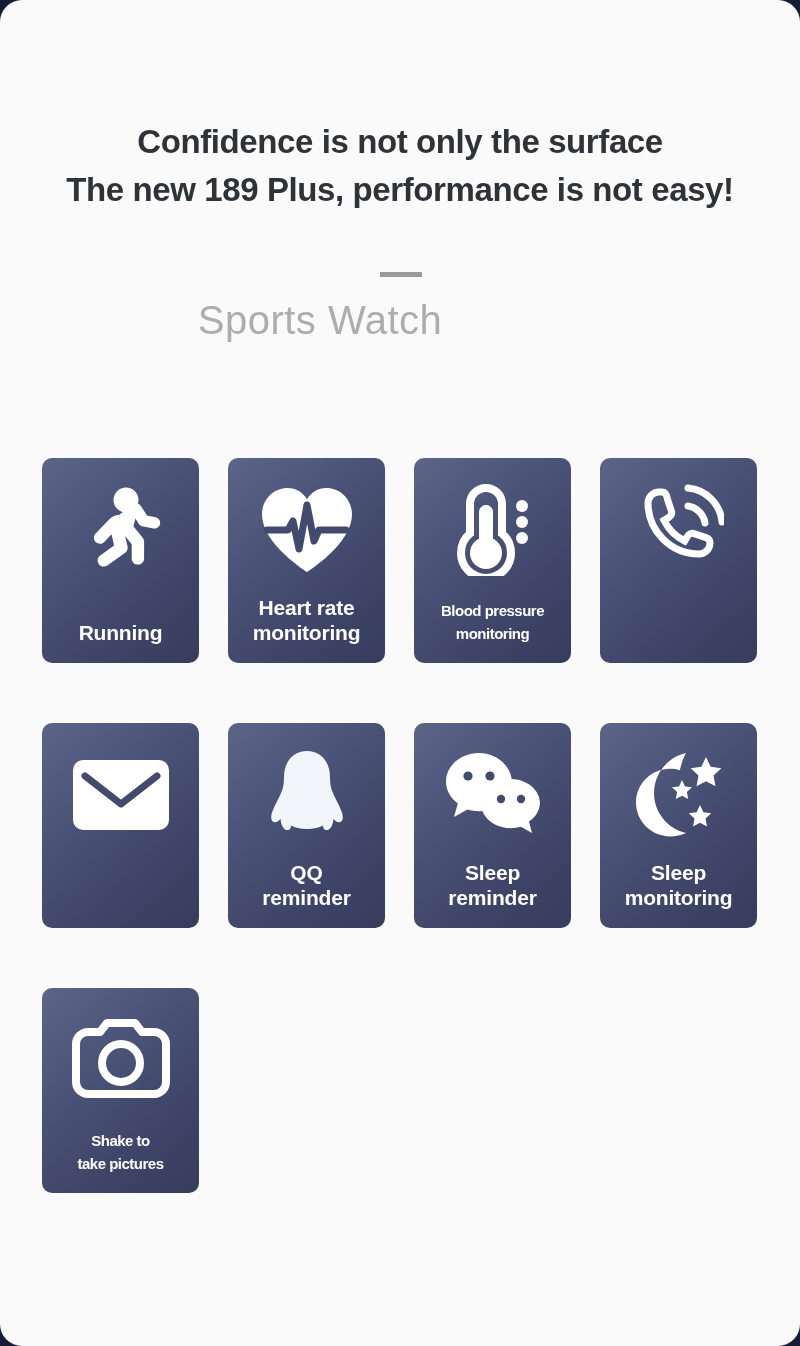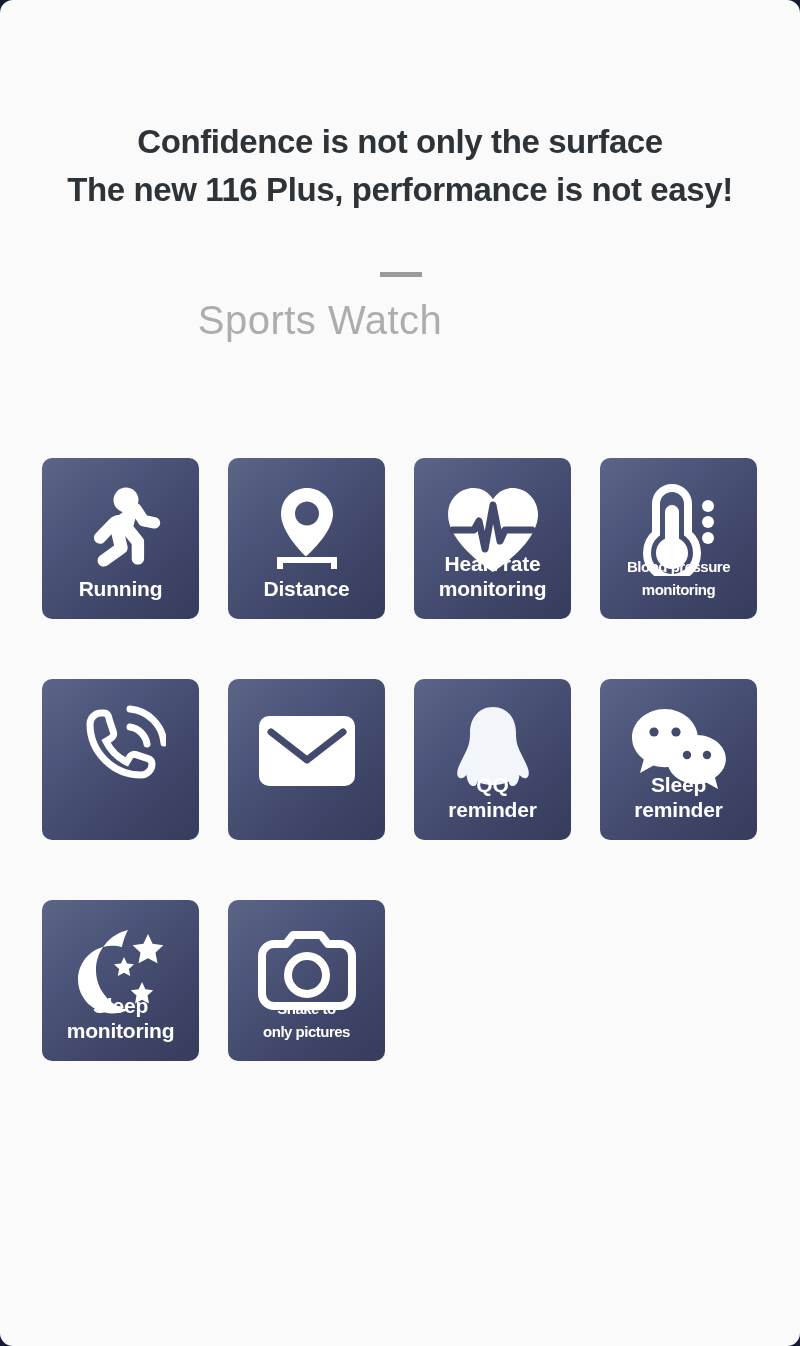--- a/index.html
+++ b/index.html
@@ -13,21 +13,21 @@
     font-family: "Liberation Sans", sans-serif;
     overflow: hidden;
   }
   .page-card {
     position: absolute;
     left: 0;
     top: 0;
     width: 800px;
     height: 1346px;
     background: #fafafa;
-    border-radius: 13px;
+    border-radius: 22px;
     box-sizing: border-box;
     overflow: hidden;
     text-decoration: underline;
   }
   .headline {
     position: absolute;
     left: 0;
     top: 118px;
     width: 800px;
     text-align: center;
@@ -66,21 +66,21 @@
     top: 458px;
     width: 716px;
     display: grid;
     grid-template-columns: repeat(4, 157px);
     column-gap: 29px;
     row-gap: 60px;
   }
   .tile {
     position: relative;
     width: 157px;
-    height: 161px;
+    height: 205px;
     border-radius: 10px;
     background: linear-gradient(138deg, #5c6488 0%, #4c5479 34%, #3e4568 70%, #363c5c 100%);
     box-sizing: border-box;
     overflow: hidden;
   }
   .tile-icon {
     position: absolute;
     left: 0;
     top: 22px;
     width: 157px;
@@ -114,52 +114,41 @@
     white-space: nowrap;
   }
 </style>
 </head>
 <body>
 
 <div class="page-card">
 
   <div class="headline">
     <span class="line">Confidence is not only the surface</span>
-    <span class="line">The new 116 Plus, performance is not easy!</span>
+    <span class="line">The new 189 Plus, performance is not easy!</span>
   </div>
 
   <div class="divider-dash"></div>
 
   <div class="subtitle">Sports Watch</div>
 
   <div class="grid">
 
     <div class="tile">
       <div class="tile-icon">
         <svg width="84" height="86" viewBox="0 0 84 86" fill="#ffffff">
           <circle cx="47" cy="13" r="12.5"></circle>
           <path d="M40 28c-4 0-7 1.6-9.6 4.3L16.6 46.6c-2.3 2.4-2.2 6.2.2 8.5 2.4 2.3 6.2 2.2 8.5-.2l7.2-7.6 2.6 11.3-13.9 9.8c-2.8 2-3.4 5.8-1.5 8.6 2 2.8 5.8 3.4 8.6 1.5l17.6-12.4c2.2-1.6 3.2-4.3 2.6-6.9l-2.4-10.2 6.6 8.3v14.1c0 3.4 2.8 6.2 6.2 6.2s6.2-2.8 6.2-6.2V54.7c0-1.4-.5-2.8-1.4-3.9l-9.3-11.6 2-7.6 3.3 5.1c.8 1.3 2.1 2.2 3.6 2.5l11.1 2.3c3.1.6 6.1-1.4 6.7-4.5.6-3.1-1.4-6.1-4.5-6.7l-8.6-1.8-6.2-9.6c-1.3-2-3.6-3.1-6-2.9L40 28z"></path>
         </svg>
       </div>
       <div class="tile-label">
         <span class="lbl-line">Running</span>
       </div>
     </div>
 
-    <div class="tile">
-      <div class="tile-icon">
-        <svg width="86" height="92" viewBox="0 0 86 92" fill="#ffffff">
-          <path d="M43 4C28.6 4 17 15.6 17 30c0 17.5 20.6 38.3 24.2 41.8.5.5 1.1.5 1.6 0C46.4 68.3 69 47.5 69 30 69 15.6 57.4 4 43 4zm0 37.5c-6.6 0-12-5.4-12-12s5.4-12 12-12 12 5.4 12 12-5.4 12-12 12z"></path>
-          <path d="M13 73v12h6v-6h48v6h6V73H13z"></path>
-        </svg>
-      </div>
-      <div class="tile-label">
-        <span class="lbl-line">Distance</span>
-      </div>
-    </div>
 
     <div class="tile">
       <div class="tile-icon">
         <svg width="98" height="92" viewBox="0 0 98 92" fill="none">
           <path d="M49 88S4 60 4 30.5C4 15.3 15.6 4 29.6 4 38 4 45 8.6 49 15.2 53 8.6 60 4 68.4 4 82.4 4 94 15.3 94 30.5 94 60 49 88 49 88z" fill="#ffffff"></path>
           <path d="M9 46h21l5-9 6 28 8-44 7 36 5-11h27" stroke="#434a6e" stroke-width="7" stroke-linecap="round" stroke-linejoin="round" fill="none"></path>
         </svg>
       </div>
       <div class="tile-label">
         <span class="lbl-line">Heart rate</span>
@@ -251,19 +240,19 @@
 
     <div class="tile">
       <div class="tile-icon">
         <svg width="102" height="84" viewBox="0 0 102 84" fill="none" stroke="#ffffff" stroke-width="8">
           <path d="M6 26c0-6.6 5.4-12 12-12h12l7-9h28l7 9h12c6.6 0 12 5.4 12 12v38c0 6.6-5.4 12-12 12H18c-6.6 0-12-5.4-12-12V26z" stroke-linejoin="round" fill="none"></path>
           <circle cx="51" cy="45" r="19" fill="none"></circle>
         </svg>
       </div>
       <div class="tile-label small">
         <span class="lbl-line">Shake to</span>
-        <span class="lbl-line">only pictures</span>
+        <span class="lbl-line">take pictures</span>
       </div>
     </div>
 
 
   </div>
 </div>
 
 </body></html>

